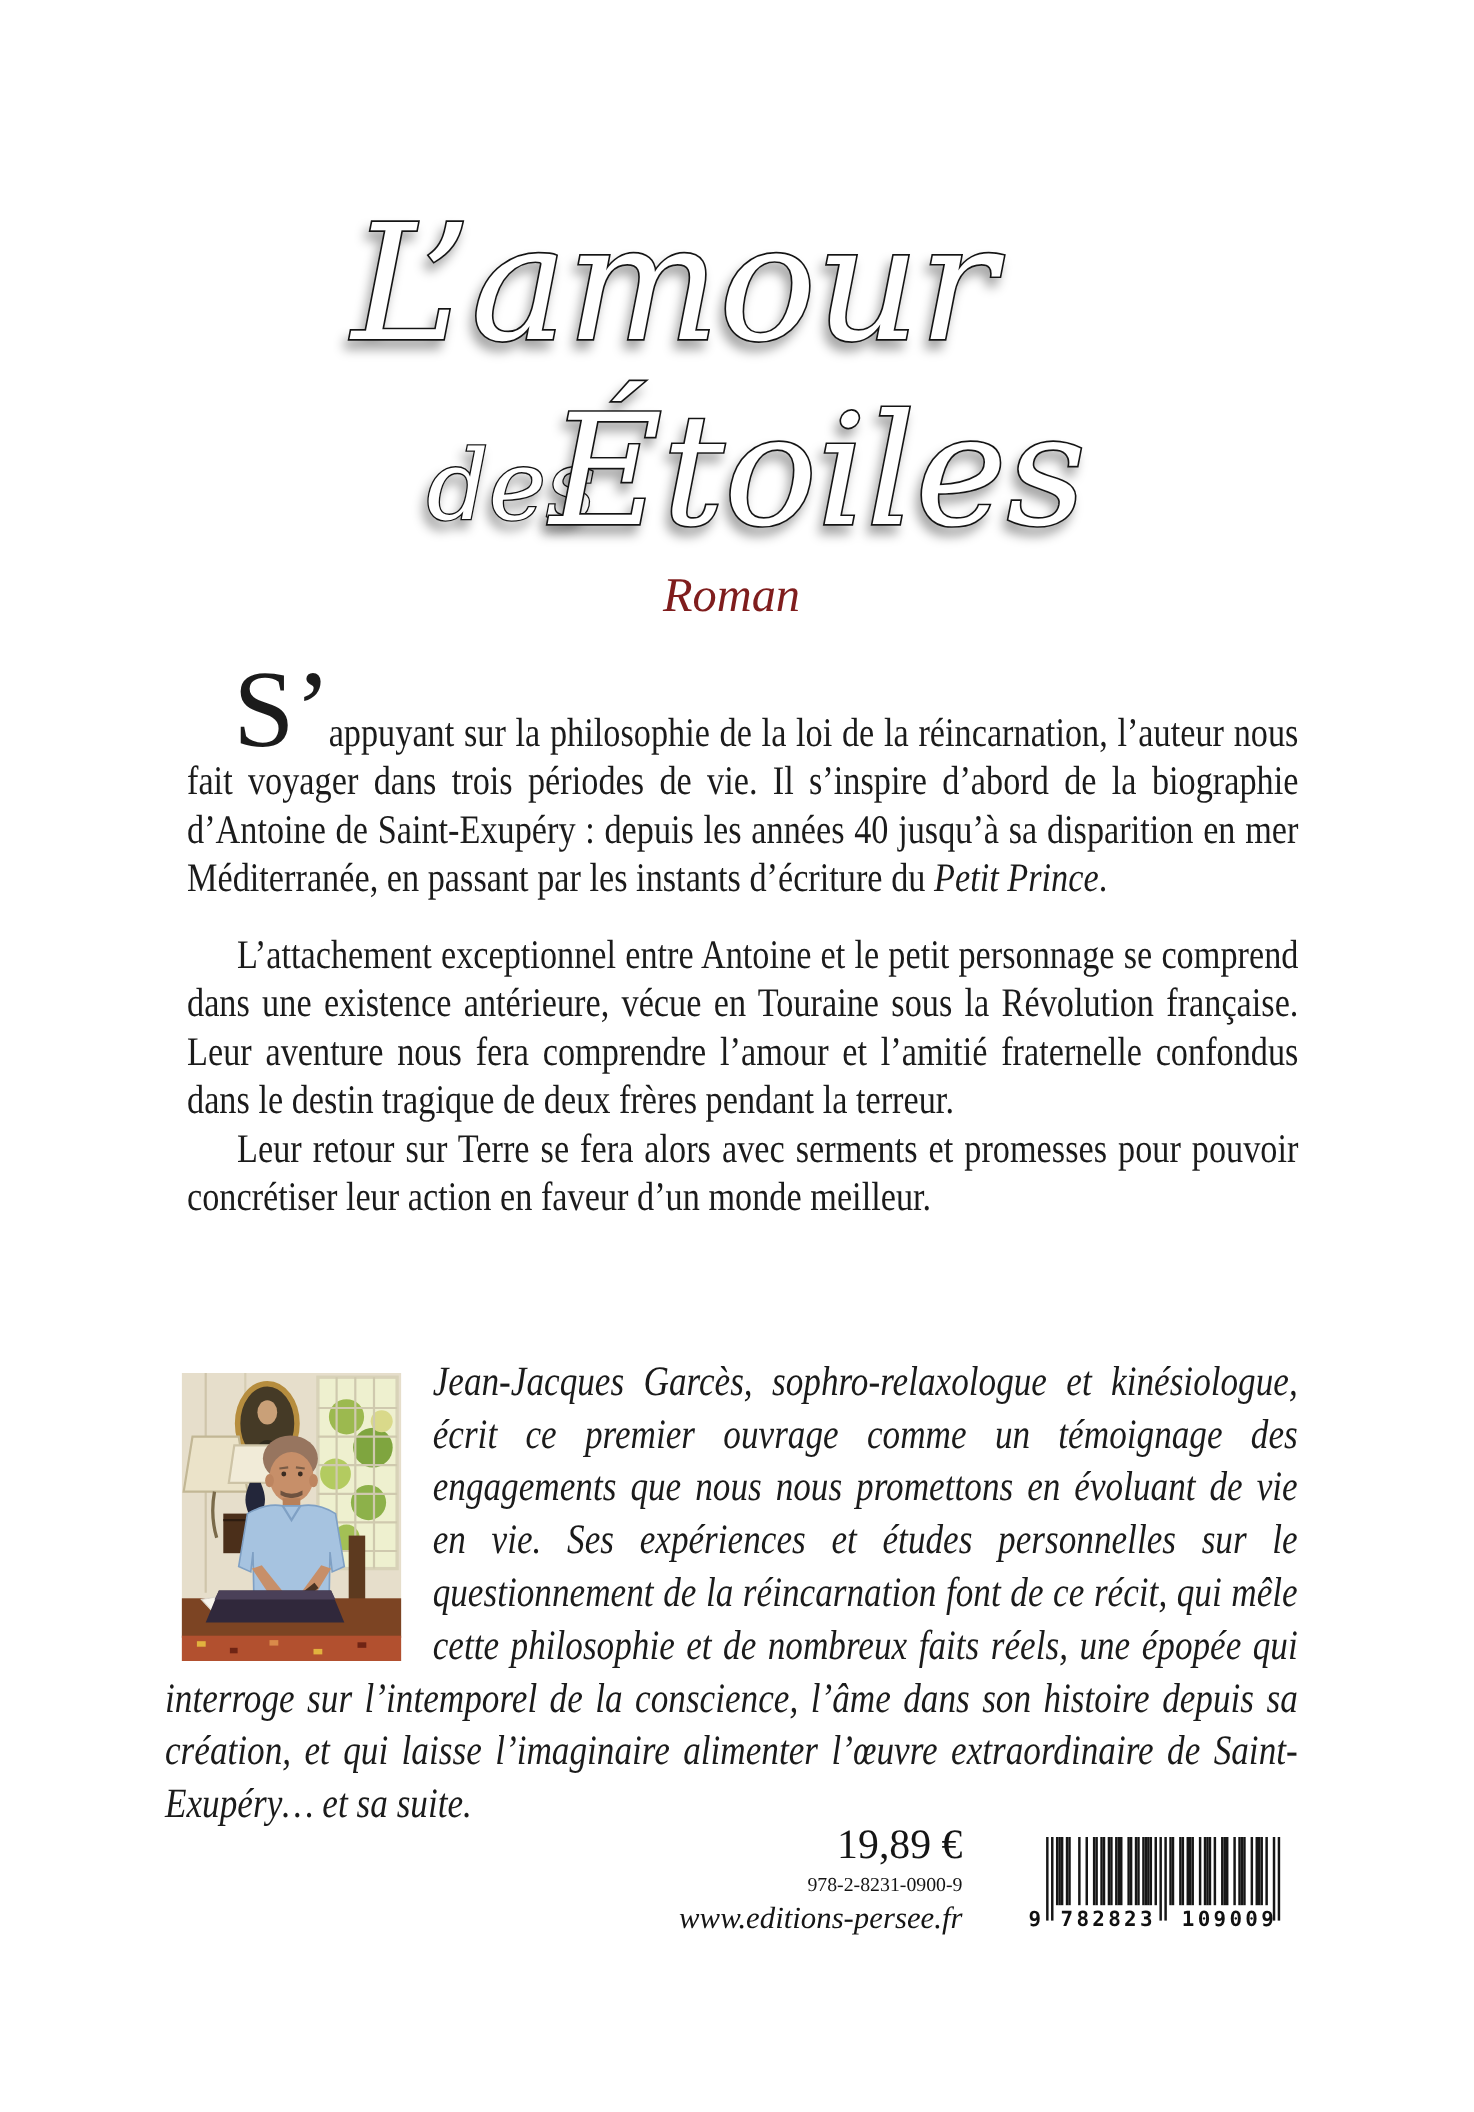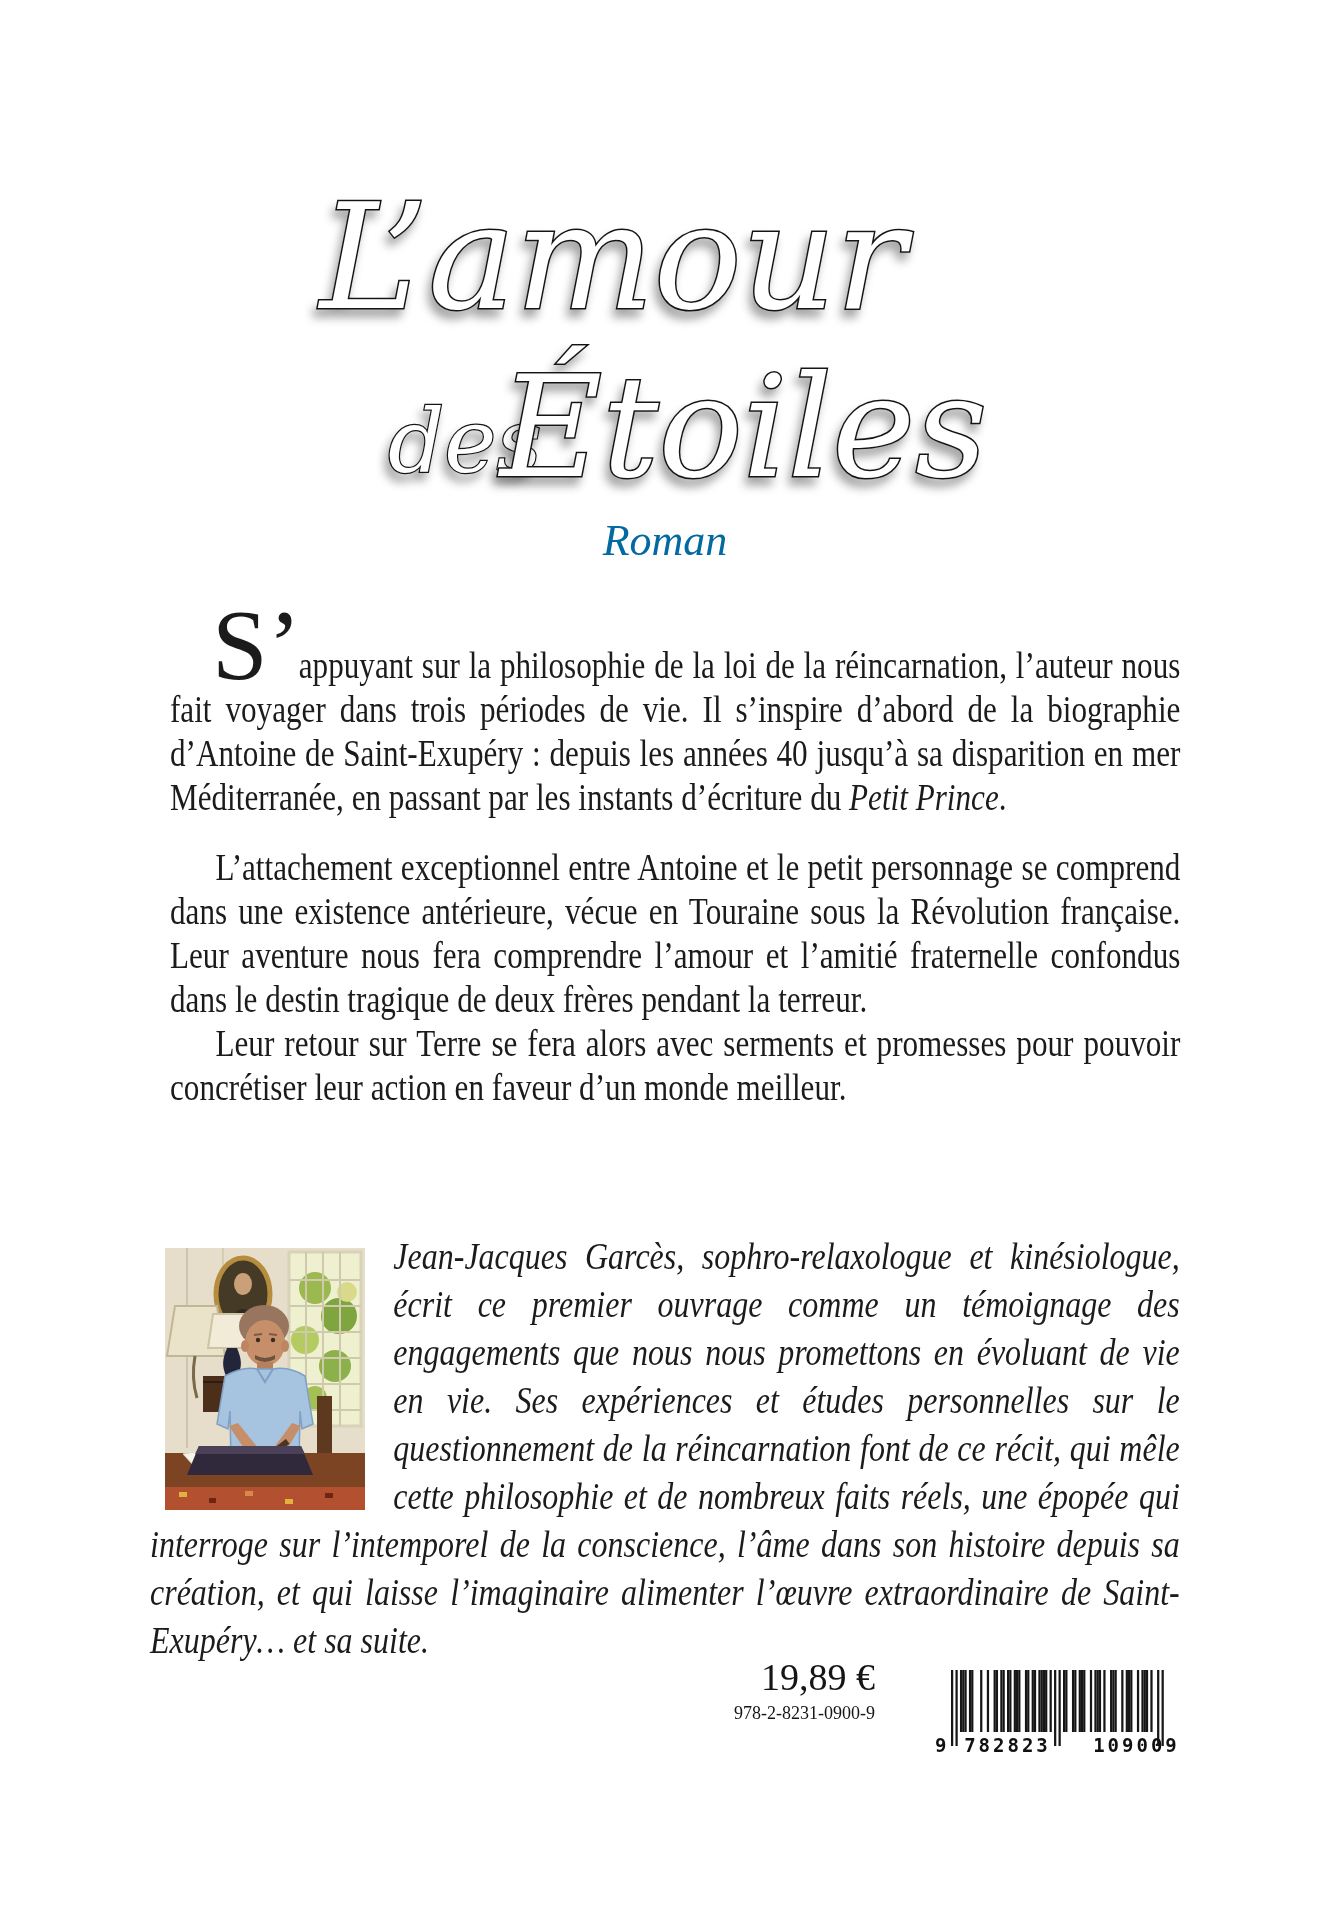--- a/index.html
+++ b/index.html
@@ -22,21 +22,21 @@
     paint-order:stroke fill;
     filter:drop-shadow(-4px 8px 5px rgba(0,0,0,0.35));
   }
 
   
   .genre {
     position:absolute; top:518px; left:150px; width:1030px;
     text-align:center;
     font-style:italic;
     font-size:44px; line-height:46px;
-    color:#0369a1;
+    color:#7f1d1d;
   }
 
   
   .synopsis {
     position:absolute; top:644px; left:170px;
     width:1200px;
     transform:scaleX(0.842); transform-origin:left top;
     font-size:37px; line-height:44px;
     text-align:justify;
     color:#1b1b1b;
@@ -87,21 +87,21 @@
   }
   .barcode svg { position:absolute; top:0; left:0; }
   .bc-digit, .bc-group {
     position:absolute; bottom:0;
     font-family:"DejaVu Sans Mono", monospace;
     font-weight:bold; font-size:19px; line-height:19px;
     color:#111; white-space:nowrap;
   }
   .bc-first { left:0; }
   .bc-g1 { left:25px; width:95px; text-align:center; letter-spacing:3px; }
-  .bc-g2 { left:131px; width:95px; text-align:center; letter-spacing:3px;margin-left:23px; }
+  .bc-g2 { left:131px; width:95px; text-align:right; letter-spacing:3px; }
 </style>
 </head>
 <body>
 
 <svg id="title-svg" width="1340" height="470" viewBox="0 0 1340 470">
   <text class="title-text" x="320" y="258" font-size="146" stroke-width="3">L’amour</text>
   <text class="title-text" x="388" y="422" font-size="88" stroke-width="2.4">des</text>
   <text class="title-text" x="500" y="426" font-size="140" stroke-width="3">Étoiles</text>
 </svg>
 
@@ -183,20 +183,21 @@
     <rect x="44" y="250" width="7" height="5" fill="#6f2414"></rect>
     <rect x="80" y="243" width="8" height="5" fill="#d98a4a"></rect>
     <rect x="120" y="251" width="8" height="5" fill="#e2b23e"></rect>
     <rect x="160" y="245" width="8" height="5" fill="#6f2414"></rect>
   </svg>
 </div>
 
 <div class="pricing">
   <div class="price">19,89 €</div>
   <div class="isbn">978-2-8231-0900-9</div>
+  <div class="website">www.editions-persee.fr</div>
 </div>
 
 <div class="barcode">
   <svg id="bc-svg" width="230" height="85" viewBox="0 0 230 85">
       <rect x="16.00" y="0" width="2.24" height="76" fill="#161616"></rect>
       <rect x="20.48" y="0" width="2.24" height="76" fill="#161616"></rect>
       <rect x="24.96" y="0" width="2.24" height="62" fill="#161616"></rect>
       <rect x="27.20" y="0" width="2.24" height="62" fill="#161616"></rect>
       <rect x="29.44" y="0" width="2.24" height="62" fill="#161616"></rect>
       <rect x="33.92" y="0" width="2.24" height="62" fill="#161616"></rect>

